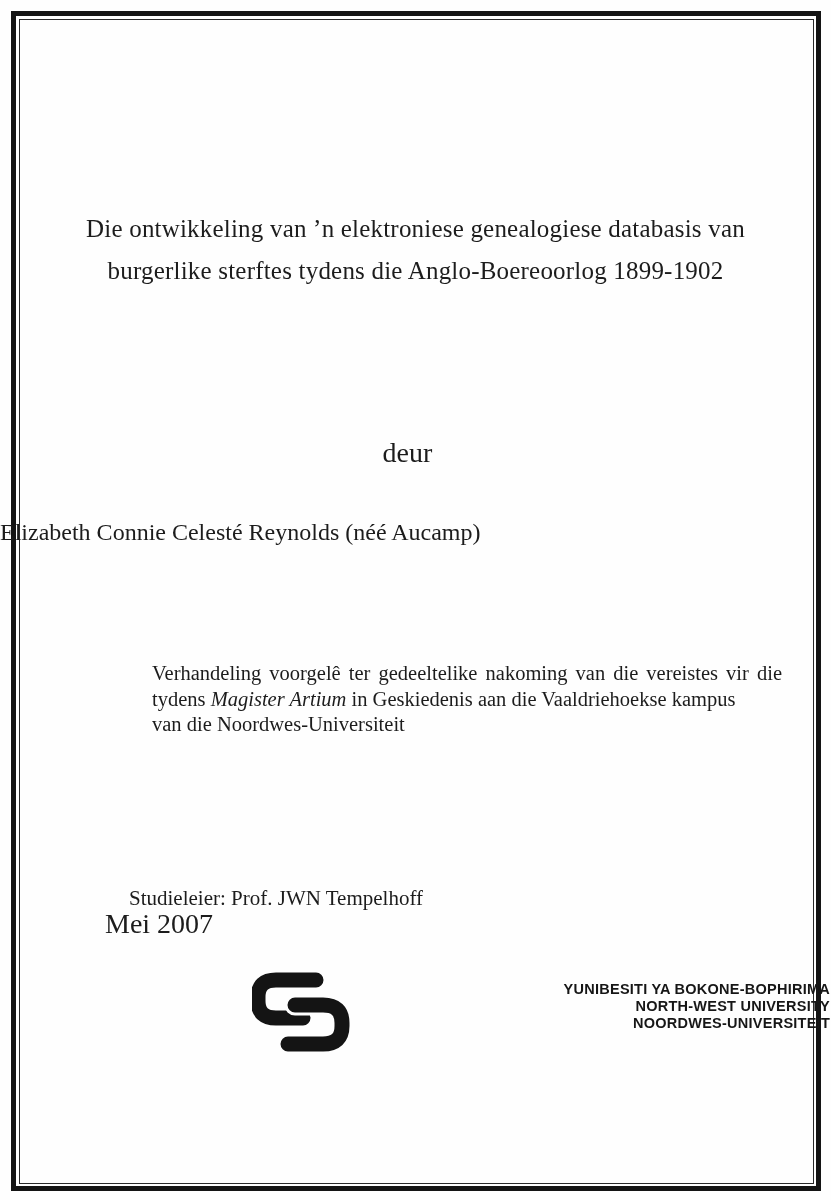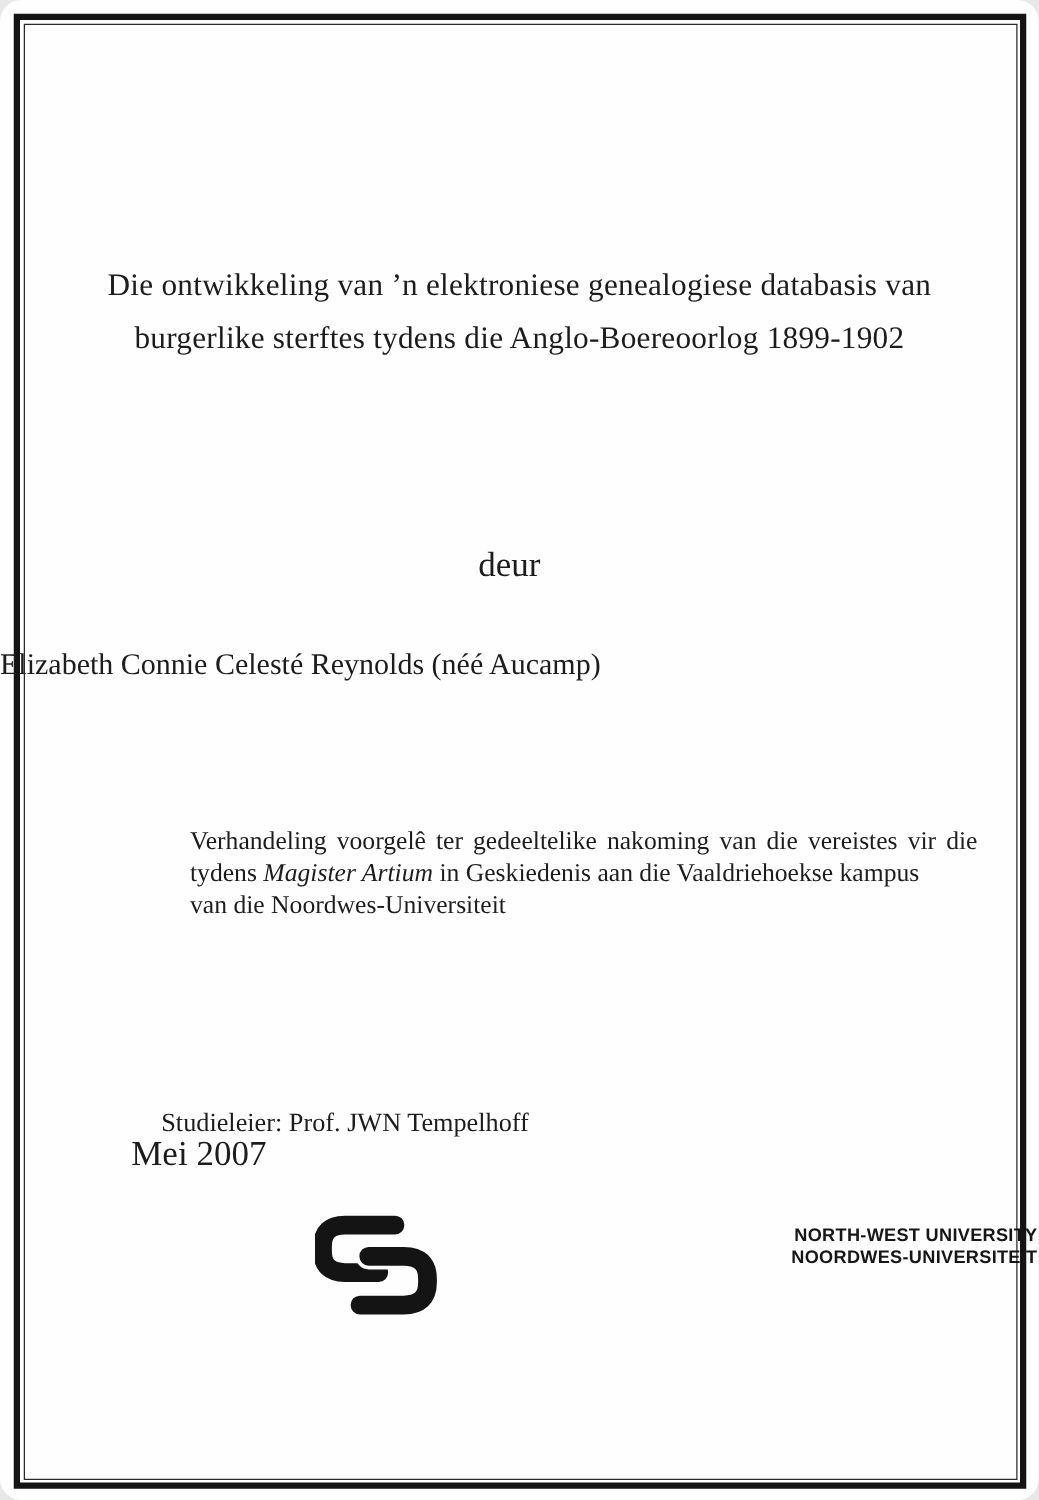--- a/index.html
+++ b/index.html
@@ -9,21 +9,20 @@
   }
   .page {
     position: relative;
     width: 831px;
     height: 1200px;
     background: #fefefe;
     font-family: "Liberation Serif", "DejaVu Serif", serif;
     color: #1c1c1c;
     overflow: hidden;
     margin: 0 auto;
-    border-radius: 17px;
   }
   .frame-outer {
     position: absolute;
     top: 11px; left: 11px; right: 10px; bottom: 9px;
     border: 5px solid #141414;
     pointer-events: none;
   }
   .frame-inner {
     position: absolute;
     top: 19px; left: 19px; right: 17px; bottom: 16px;
@@ -130,18 +129,19 @@
   <div class="logo">
     <svg class="logo-mark" viewBox="0 0 99 87" xmlns="http://www.w3.org/2000/svg" aria-hidden="true">
 
       <path d="M 64 10 H 24 Q 6 10 6 27 V 31 Q 6 48 24 48 H 51" fill="none" stroke="#141414" stroke-width="15" stroke-linecap="round"></path>
 
       <path d="M 36 74 H 71 Q 90 74 90 56 V 53 Q 90 35 71 35 H 43" fill="none" stroke="#fefefe" stroke-width="21" stroke-linecap="round"></path>
 
       <path d="M 36 74 H 71 Q 90 74 90 56 V 53 Q 90 35 71 35 H 43" fill="none" stroke="#141414" stroke-width="15" stroke-linecap="round"></path>
     </svg>
     <div class="logo-text">
+      <div>YUNIBESITI YA BOKONE-BOPHIRIMA</div>
       <div>NORTH-WEST UNIVERSITY</div>
       <div>NOORDWES-UNIVERSITEIT</div>
     </div>
   </div>
 
 </div>
 
 </body></html>

